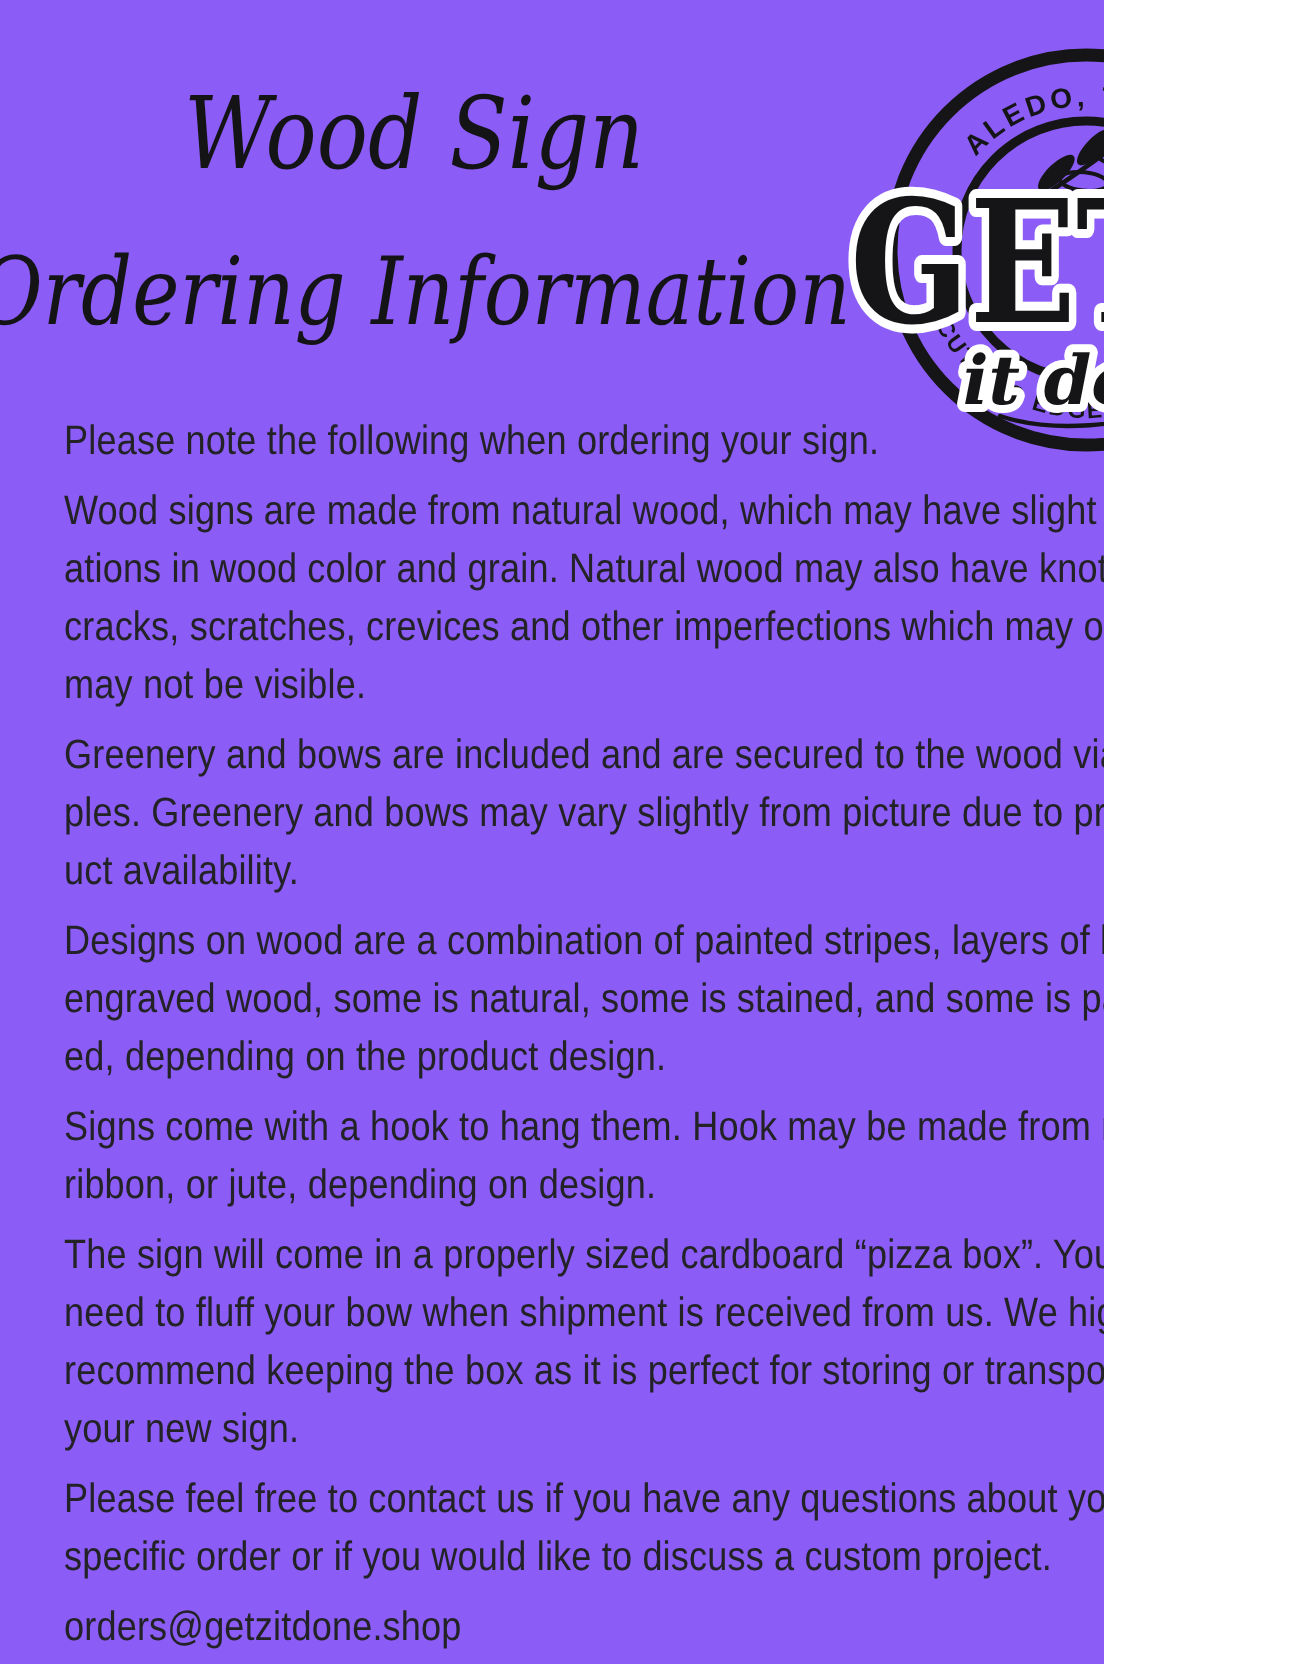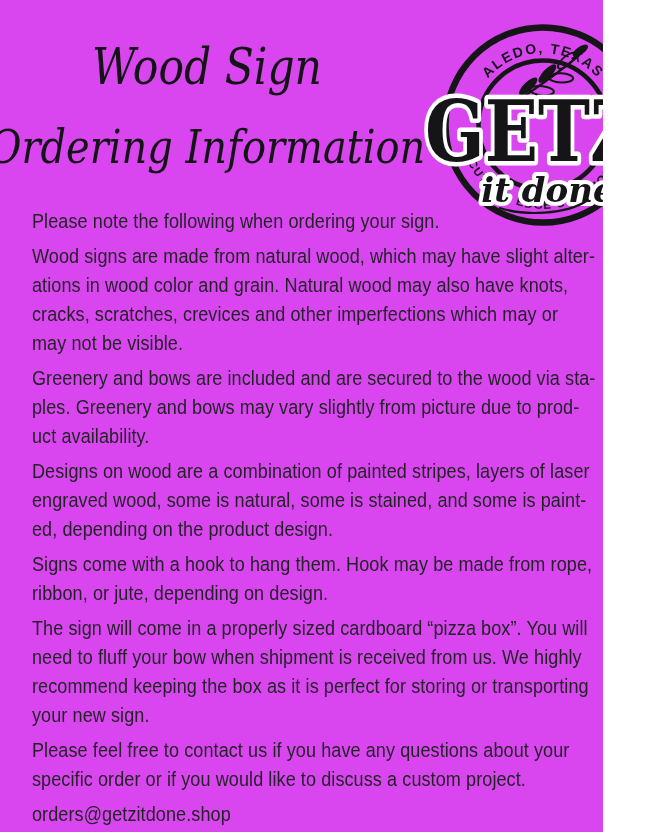--- a/index.html
+++ b/index.html
@@ -1,19 +1,19 @@
 <!DOCTYPE html>
 <html><head>
 <meta charset="utf-8">
 <style>
   * { margin:0; padding:0; box-sizing:border-box; }
   html,body { background:#ffffff; }
   .page {
-    position:relative; width:603px; height:832px;
-    background:#d946ef; overflow:hidden;
+    position:relative; width:552px; height:832px;
+    background:#8b5cf6; overflow:hidden;
     font-family:"Liberation Sans", sans-serif;
     padding-left:20px;
   }
   .title-block {
     position:absolute; left:-14px; top:26px; width:520px;
     transform:scaleX(0.85); transform-origin:0 0;
     text-align:center;
     font-family:"DejaVu Serif", serif; font-style:italic;
     color:#141417;
   }

